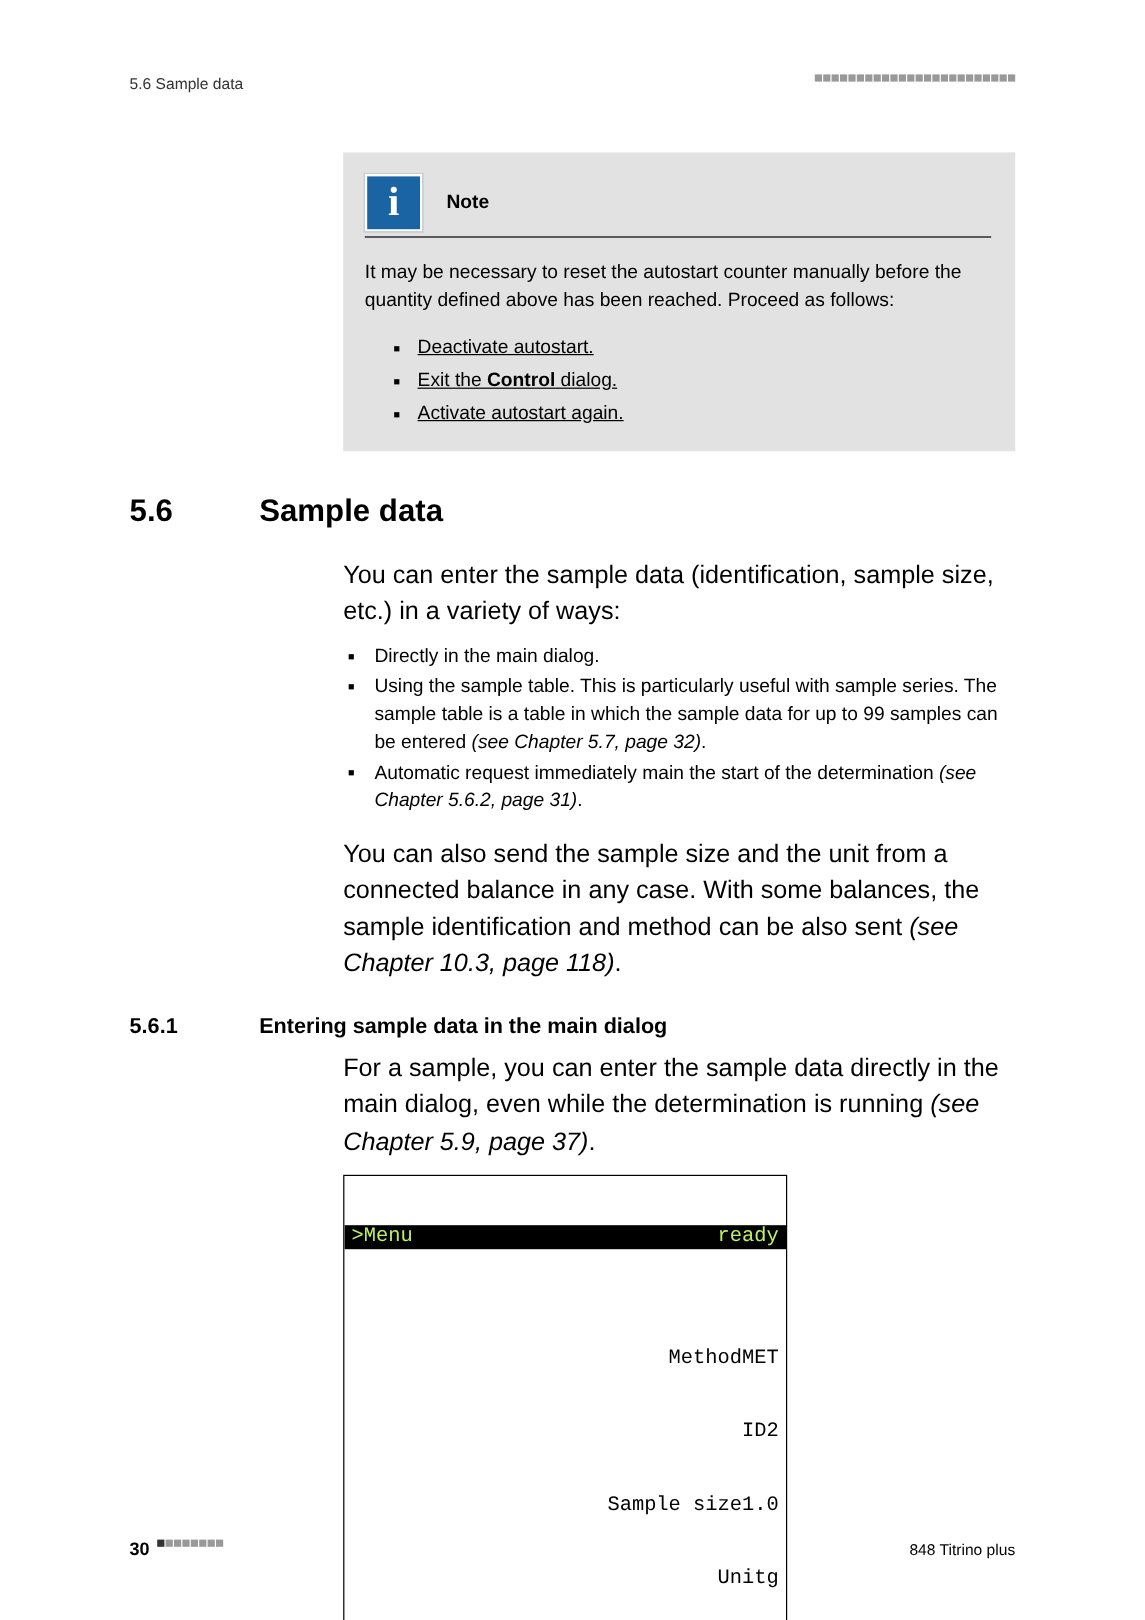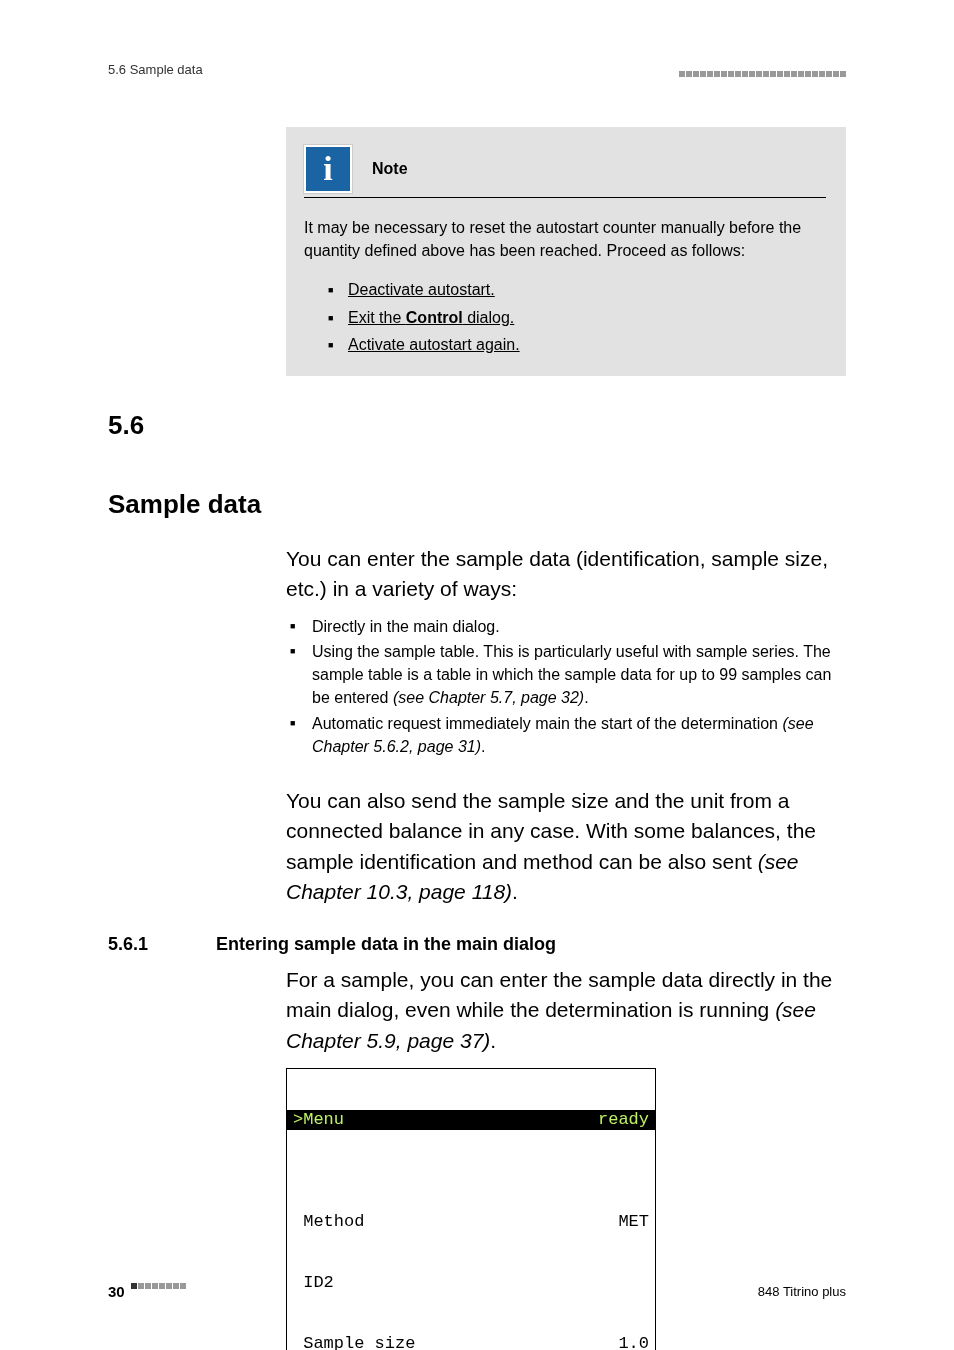--- a/index.html
+++ b/index.html
@@ -8,21 +8,21 @@
       height: 1350px;
       background: #fff;
       font-family: "Segoe UI", "Helvetica Neue", Arial, sans-serif;
       color: #000;
       position: relative;
       padding: 62px 108px 50px 108px;
     }
     .header-row {
       display: flex;
       justify-content: space-between;
-      align-items: flex-end;
+      align-items: flex-start;
       font-size: 13px;
       color: #333;
       margin-bottom: 50px;
     }
     .header-squares { display: flex; gap: 1px; }
     .header-squares span {
       width: 6px; height: 6px; background: #999; display: inline-block;
     }
     .note-box {
       background: #e2e2e2;
@@ -69,33 +69,32 @@
       color: #000;
     }
     .section-heading {
       display: flex;
       gap: 48px;
       font-weight: 800;
       font-size: 26px;
       margin-top: 34px;
       margin-bottom: 24px;
       font-family: "Segoe UI", Arial, sans-serif;
-      flex-direction: column;
     }
     .section-num { min-width: 60px; }
     .body-text {
       margin-left: 178px;
       font-size: 21px;
       line-height: 1.45;
     }
     .body-list {
       list-style: none;
       margin-left: 178px;
       margin-top: 10px;
-      margin-bottom: 28px;
+      margin-bottom: 18px;
     }
     .body-list li {
       position: relative;
       padding-left: 26px;
       font-size: 16px;
       line-height: 1.45;
       margin-bottom: 2px;
     }
     .body-list li::before {
       content: "■";
@@ -129,21 +128,21 @@
     .lcd-top {
       background: #000;
       color: #bef264;
       display: flex;
       justify-content: space-between;
       padding: 0 6px;
     }
     .lcd-body {
       padding: 0 6px 42px 6px;
     }
-    .lcd-row { display: flex; justify-content: space-between; }
+    .lcd-row { display: flex; justify-content: flex-end; }
     .lcd-right { text-align: right; }
     .footer {
       position: absolute;
       bottom: 50px;
       left: 108px;
       right: 108px;
       display: flex;
       justify-content: space-between;
       align-items: center;
       font-size: 13px;

